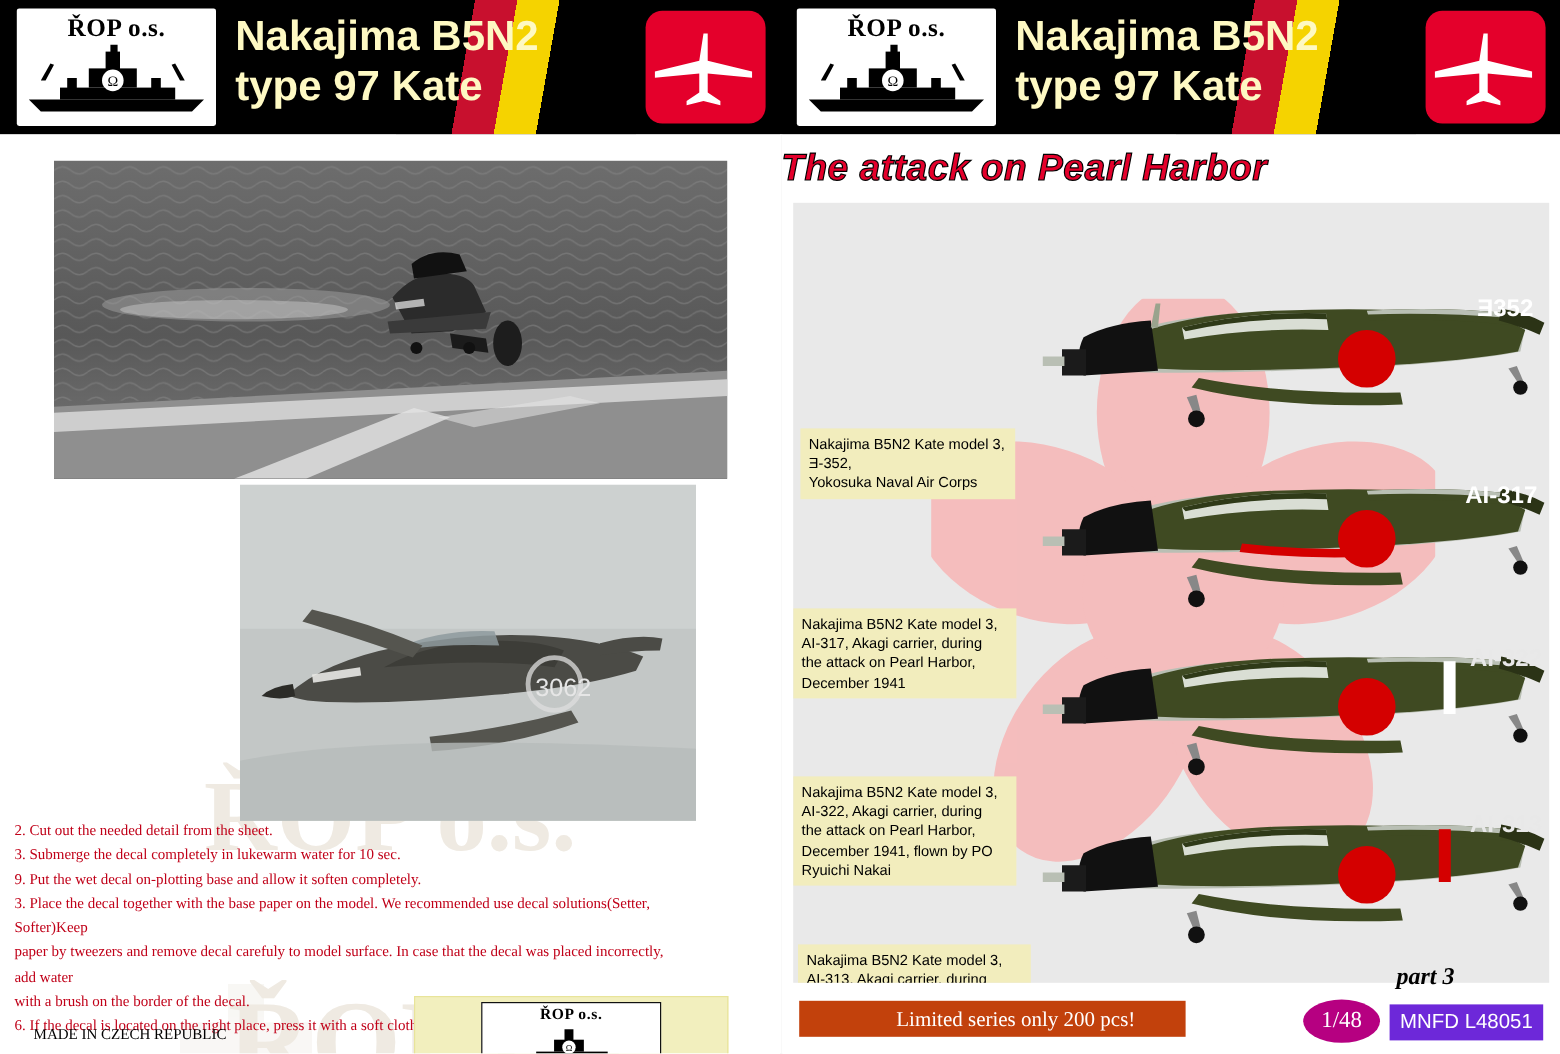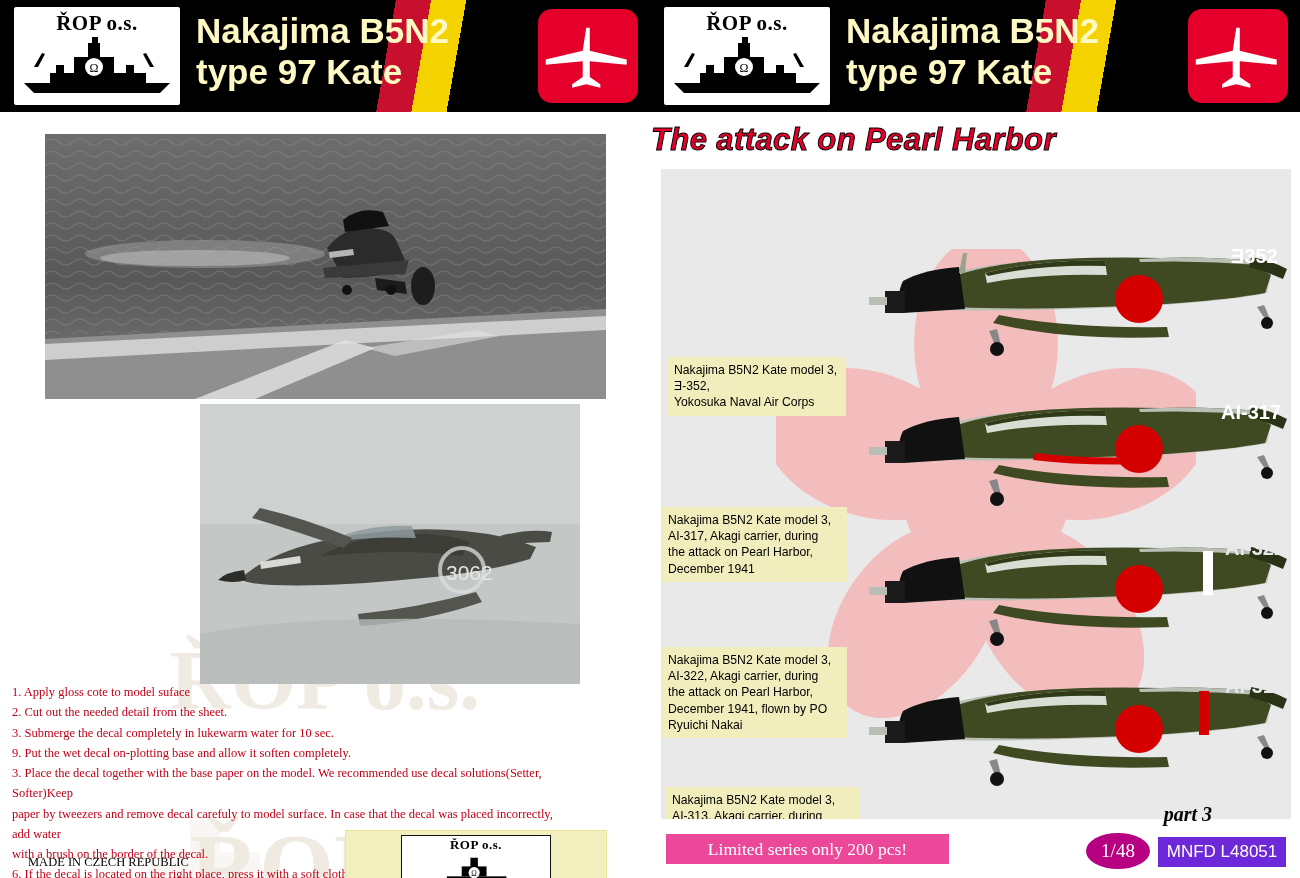--- a/index.html
+++ b/index.html
@@ -115,21 +115,21 @@
   .cap.c2{left:0px;top:338px;width:172px;}
   .cap.c3{left:0px;top:478px;width:172px;}
   .cap.c4{left:4px;top:618px;width:180px;}
 
   .plane-row{position:absolute;left:178px;width:455px;height:140px;}
   .pr1{top:68px;} .pr2{top:218px;} .pr3{top:358px;} .pr4{top:498px;}
   .plane-row svg{display:block;width:455px;height:140px;}
 
   .ltd{
     position:absolute;left:15px;bottom:14px;width:283px;height:30px;
-    background:#ec4899;display:flex;align-items:center;justify-content:center;
+    background:#c2410c;display:flex;align-items:center;justify-content:center;padding-left:39px;
   }
   .ltd span{color:#fff;font-size:17.5px;font-family:"Liberation Serif", serif;}
   .part3{
     position:absolute;right:88px;bottom:52px;
     font-size:20px;font-style:italic;font-weight:bold;color:#000;
     font-family:"Liberation Serif", serif;
   }
   .scale-badge{
     position:absolute;right:150px;bottom:9px;width:64px;height:36px;border-radius:50%;
     background:#b60081;display:flex;align-items:center;justify-content:center;
@@ -275,21 +275,20 @@
           <path fill="#e8e8e4" d="M60 158 l40 -6 l1 7 l-40 6z" opacity=".9"></path>
           <circle cx="262" cy="166" r="22" fill="none" stroke="#dddddd" stroke-width="4" opacity=".75"></circle>
           <text x="246" y="176" font-size="21" fill="#e6e6e6" font-family="Liberation Sans, sans-serif">3062</text>
           <path fill="#2c2c28" d="M44 166 q-18 2 -26 10 q16 4 28 0z"></path>
         </g>
         <path d="M0 230 q120 -24 380 -10 L380 280 L0 280z" fill="#b7bbba" opacity=".8"></path>
       </svg>
     </div>
 
     <div class="instructions">
-      <div>1. Apply gloss cote to model suface</div>
       <div>2. Cut out the needed detail from the sheet.</div>
       <div>3. Submerge the decal completely in lukewarm water for 10 sec.</div>
       <div>9. Put the wet decal on-plotting base and allow it soften completely.</div>
       <div>3. Place the decal together with the base paper on the model. We recommended use decal solutions(Setter, Softer)Keep</div>
       <div>paper by tweezers and remove decal carefuly to model surface. In case that the decal was placed incorrectly, add water</div>
       <div>with a brush on the border of the decal.</div>
       <div>6. If the decal is located on the right place, press it with a soft cloth to eliminare all water and air bubbles.</div>
 
     </div>
 

